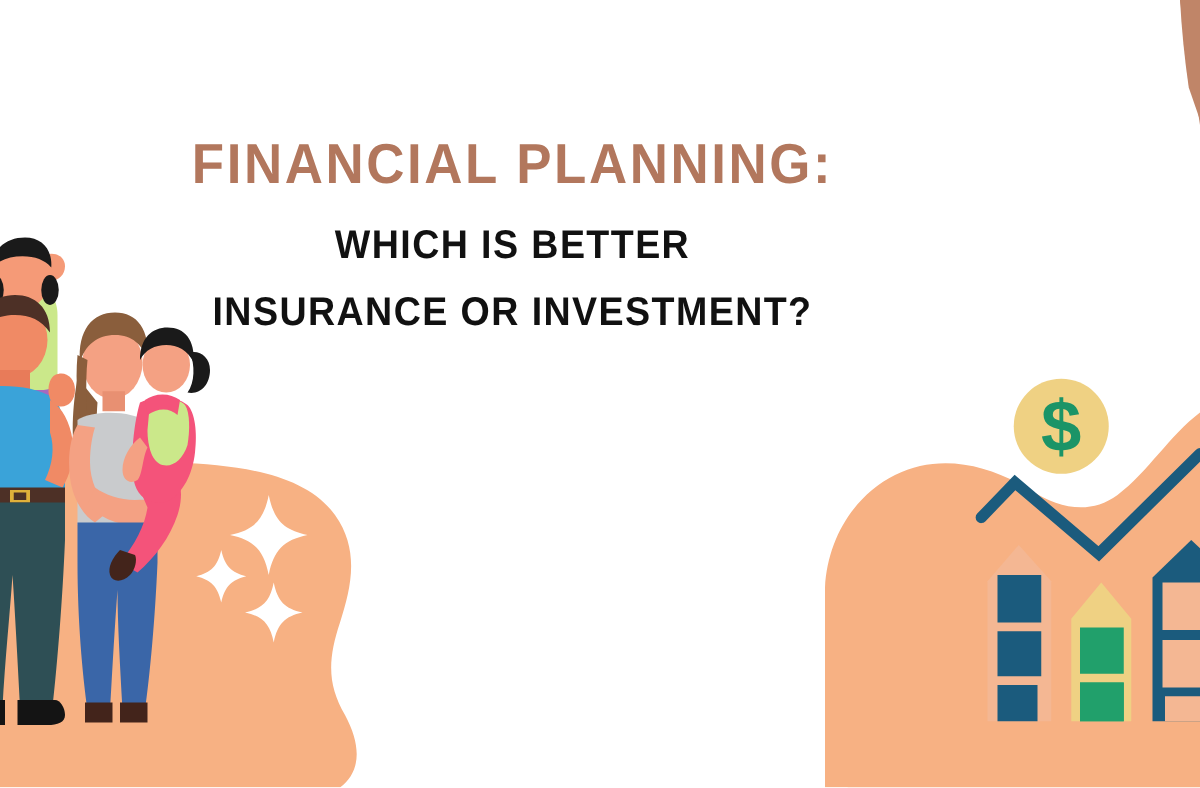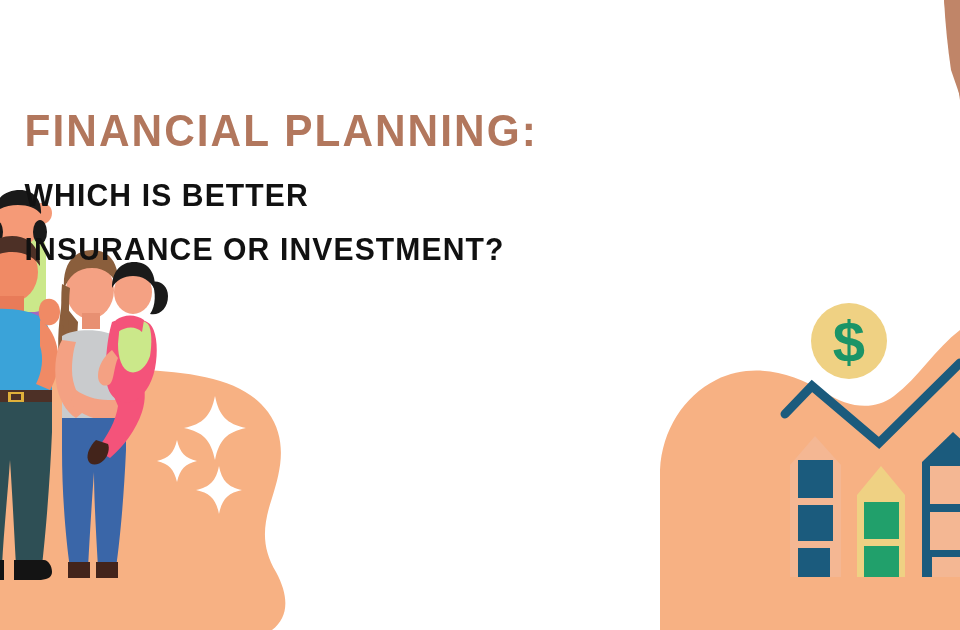--- a/index.html
+++ b/index.html
@@ -23,20 +23,21 @@
     top: 0;
     left: 0;
     width: 960px;
     height: 630px;
   }
   #text-block {
     position: absolute;
     left: 0;
     top: 108px;
     width: 820px;
+    text-align: center;
     z-index: 40;
     pointer-events: none;
   }
   #headline {
     font-family: "Liberation Sans", sans-serif;
     font-weight: 700;
     font-size: 45px;
     letter-spacing: 2.2px;
     line-height: 1.0;
     color: #b2775d;

